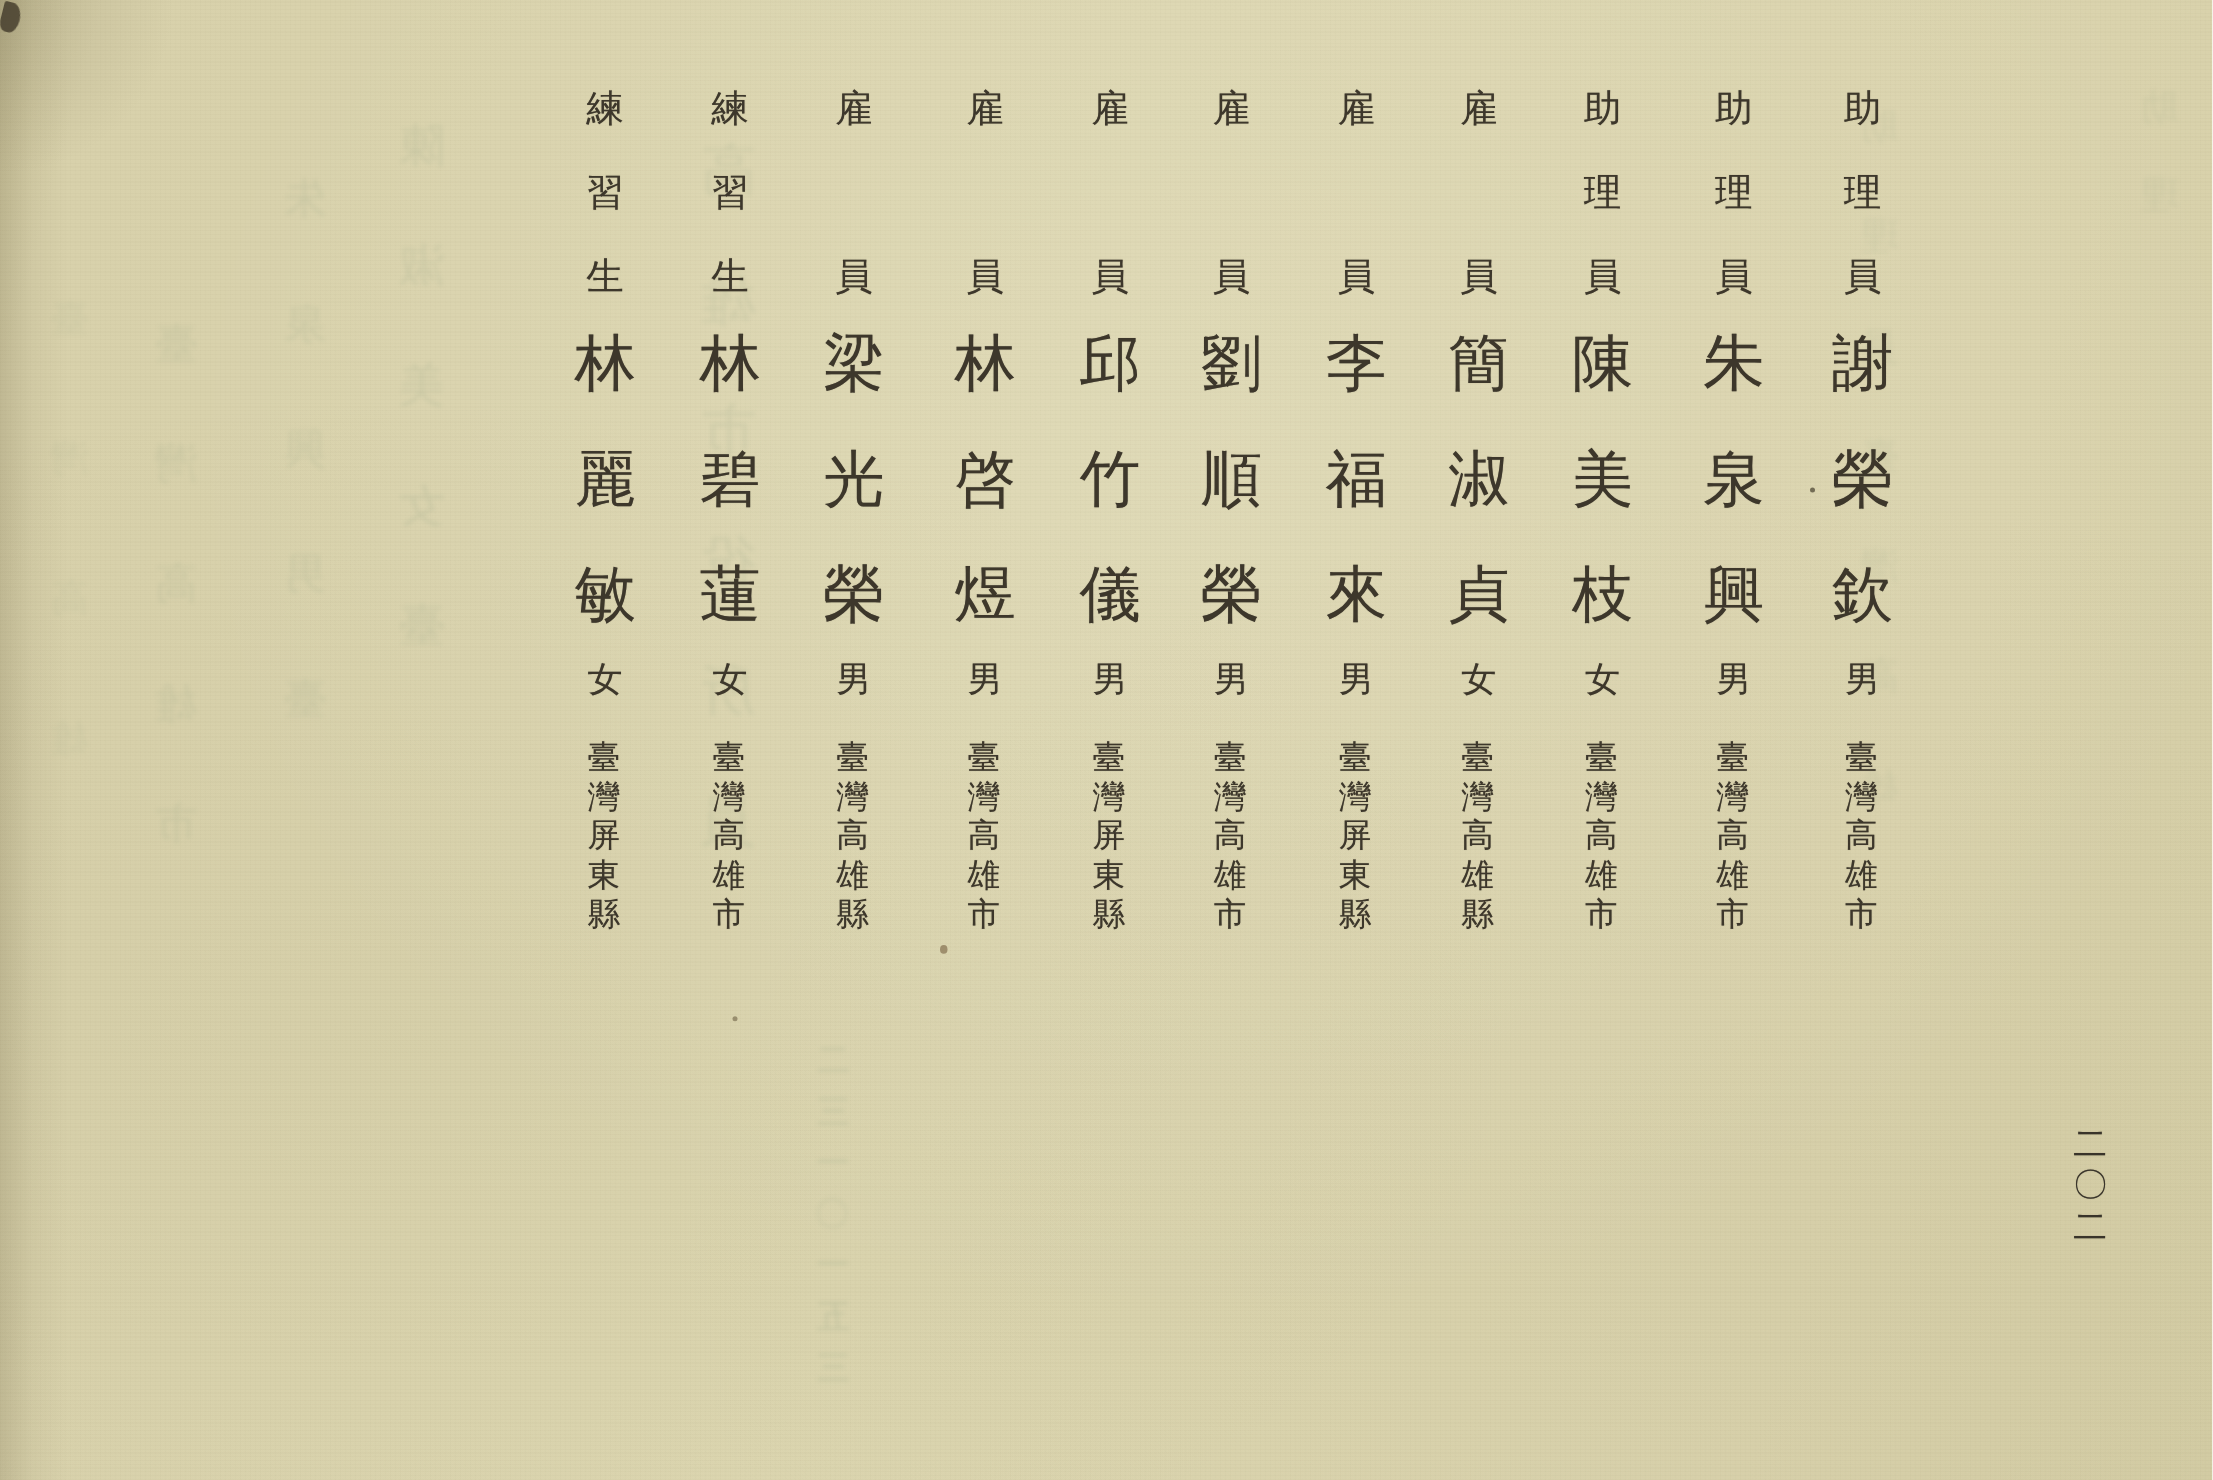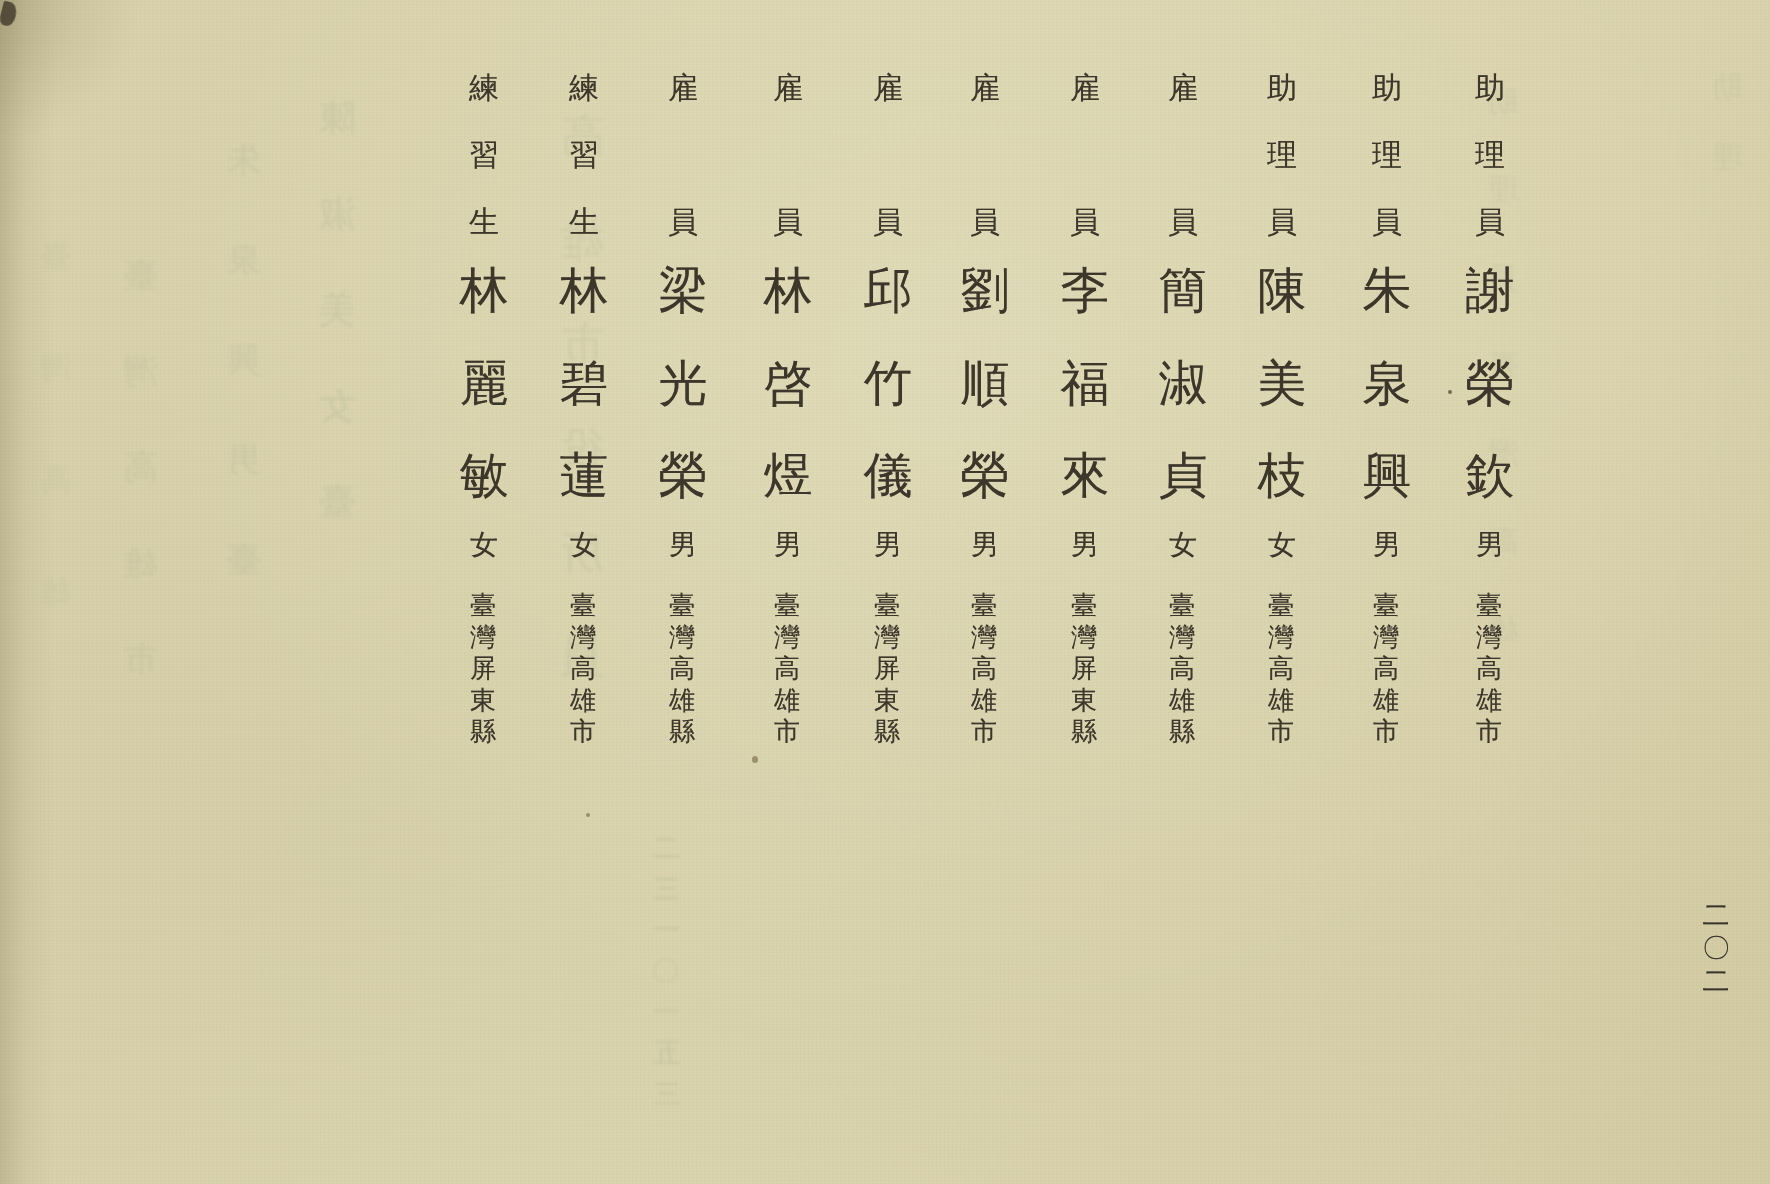--- a/index.html
+++ b/index.html
@@ -32,21 +32,21 @@
   .person-name span{display:block;line-height:1;}
   .gender{position:absolute;top:531px;left:0;width:100%;text-align:center;
           font-size:28px;line-height:1;}
   .origin{position:absolute;top:590px;left:50%;transform:translateX(-50%);
           width:28px;font-size:26px;line-height:31.5px;word-break:break-all;
           text-align:left;}
   
   .page-number{position:absolute;left:1656px;top:899px;width:32px;
                font-size:27px;line-height:33px;word-break:break-all;
                text-align:center;color:#39342a;
-               text-shadow:0 0 .6px rgba(57,52,42,.55);margin-left:44px;}
+               text-shadow:0 0 .6px rgba(57,52,42,.55);}
   
   .ghost{position:absolute;word-break:break-all;text-align:center;
          color:#7e9478;transform:scaleX(-1);filter:blur(1.6px);
          pointer-events:none;}
   
   .speck{position:absolute;border-radius:50%;pointer-events:none;}
   .corner-mark{position:absolute;left:1px;top:2px;width:15px;height:24px;
                background:#473f2e;border-radius:2px 60% 50% 40%;
                transform:rotate(14deg);opacity:.85;filter:blur(.4px);}
 </style>

